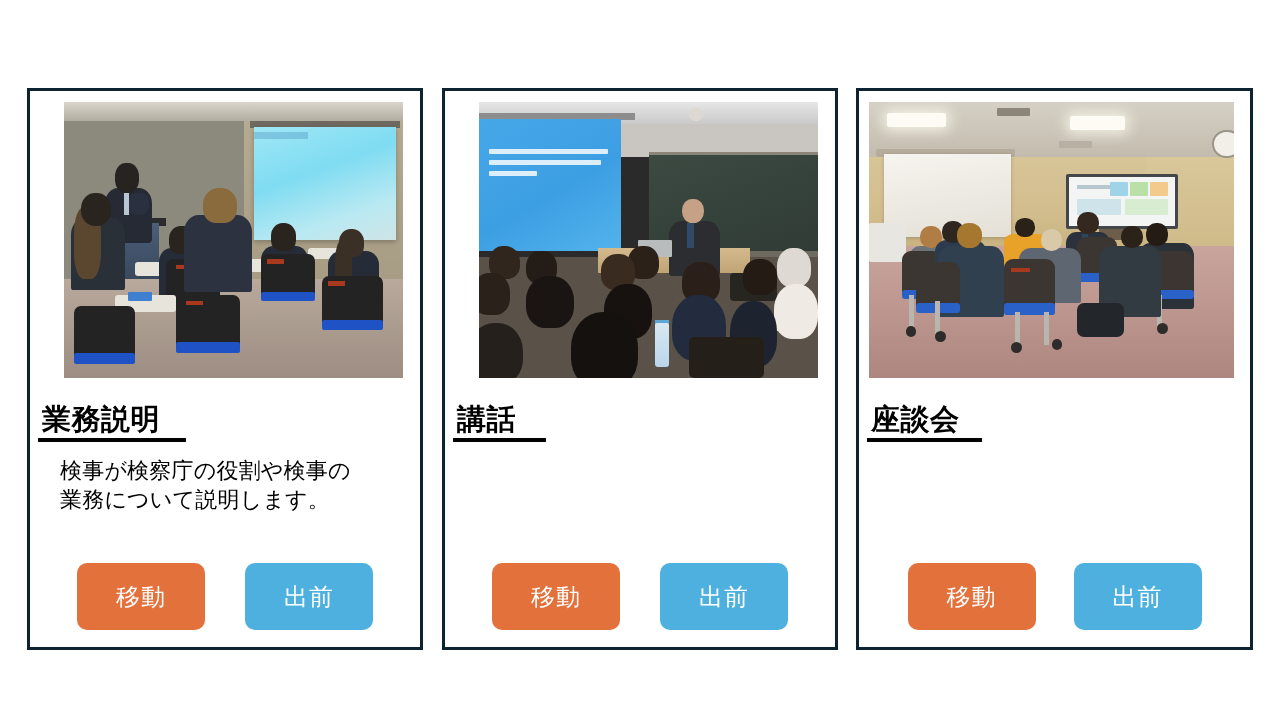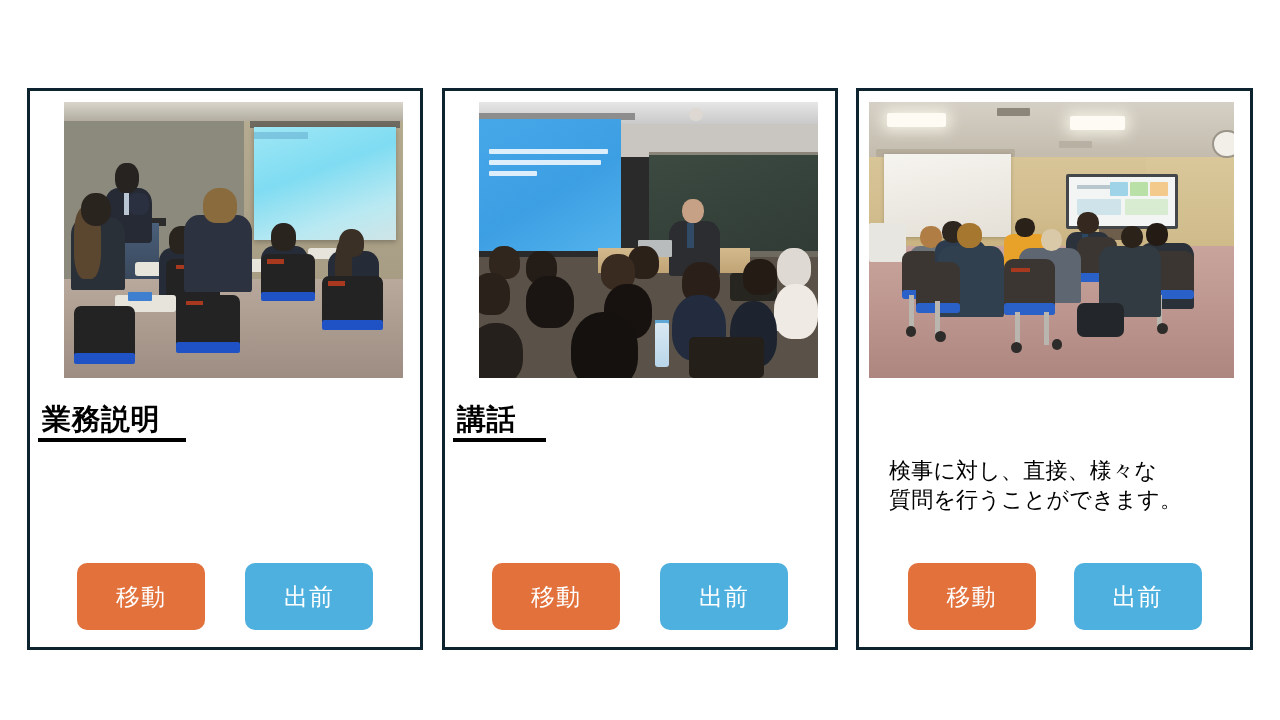--- a/index.html
+++ b/index.html
@@ -367,20 +367,22 @@
         <div class="s1-h5"></div>
         <div class="s1-c5 chairblk"></div>
         <div class="s1-c5b chairbar"></div>
       </div>
     </div>
 
     <div class="heading-wrap">
       <div class="heading">業務説明</div>
     </div>
 
+    <div class="desc">検事が検察庁の役割や検事の
+業務について説明します。</div>
 
     <div class="btn-row">
       <button class="btn move">移動</button>
       <button class="btn visit">出前</button>
     </div>
   </div>
 
   <div class="card c1">
 
     <div class="photo">
@@ -504,23 +506,24 @@
         <div class="s3-ch3b chb"></div>
         <div class="s3-red5"></div>
         <div class="s3-lg3 leg"></div>
         <div class="s3-lg4 leg"></div>
         <div class="s3-w3"></div>
         <div class="s3-w4"></div>
         <div class="s3-bag"></div>
       </div>
     </div>
 
-
-    <div class="desc">検事に対し、直接、様々な
-質問を行うことができます。</div>
+    <div class="heading-wrap">
+      <div class="heading">座談会</div>
+    </div>
+
 
     <div class="btn-row">
       <button class="btn move">移動</button>
       <button class="btn visit">出前</button>
     </div>
   </div>
 
 </div>
 
 </body></html>

